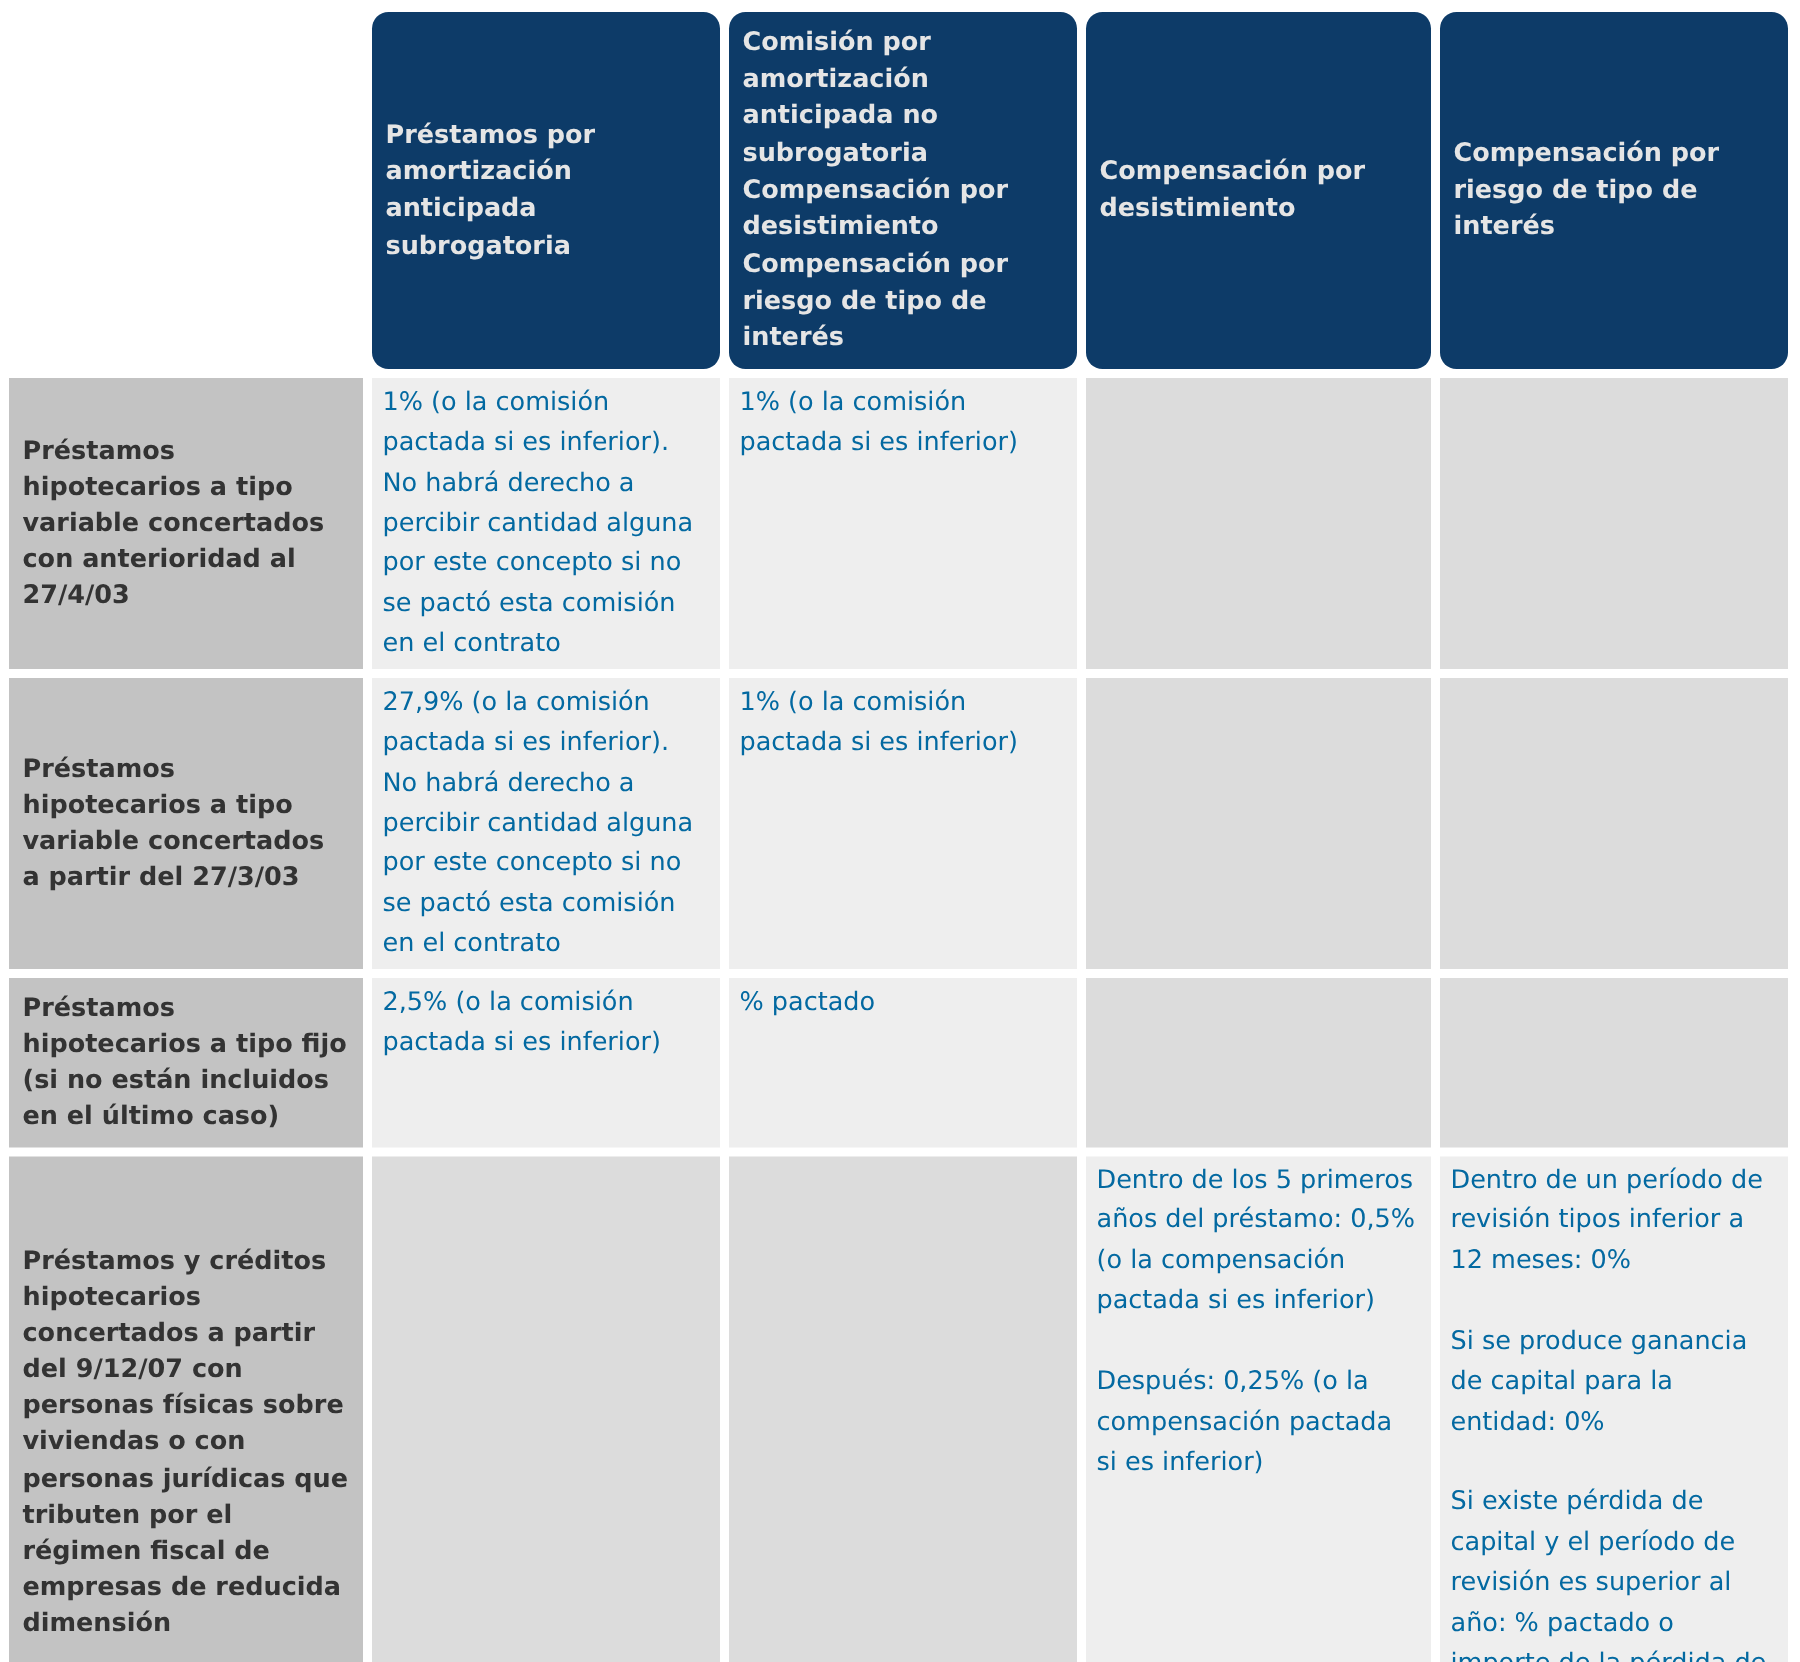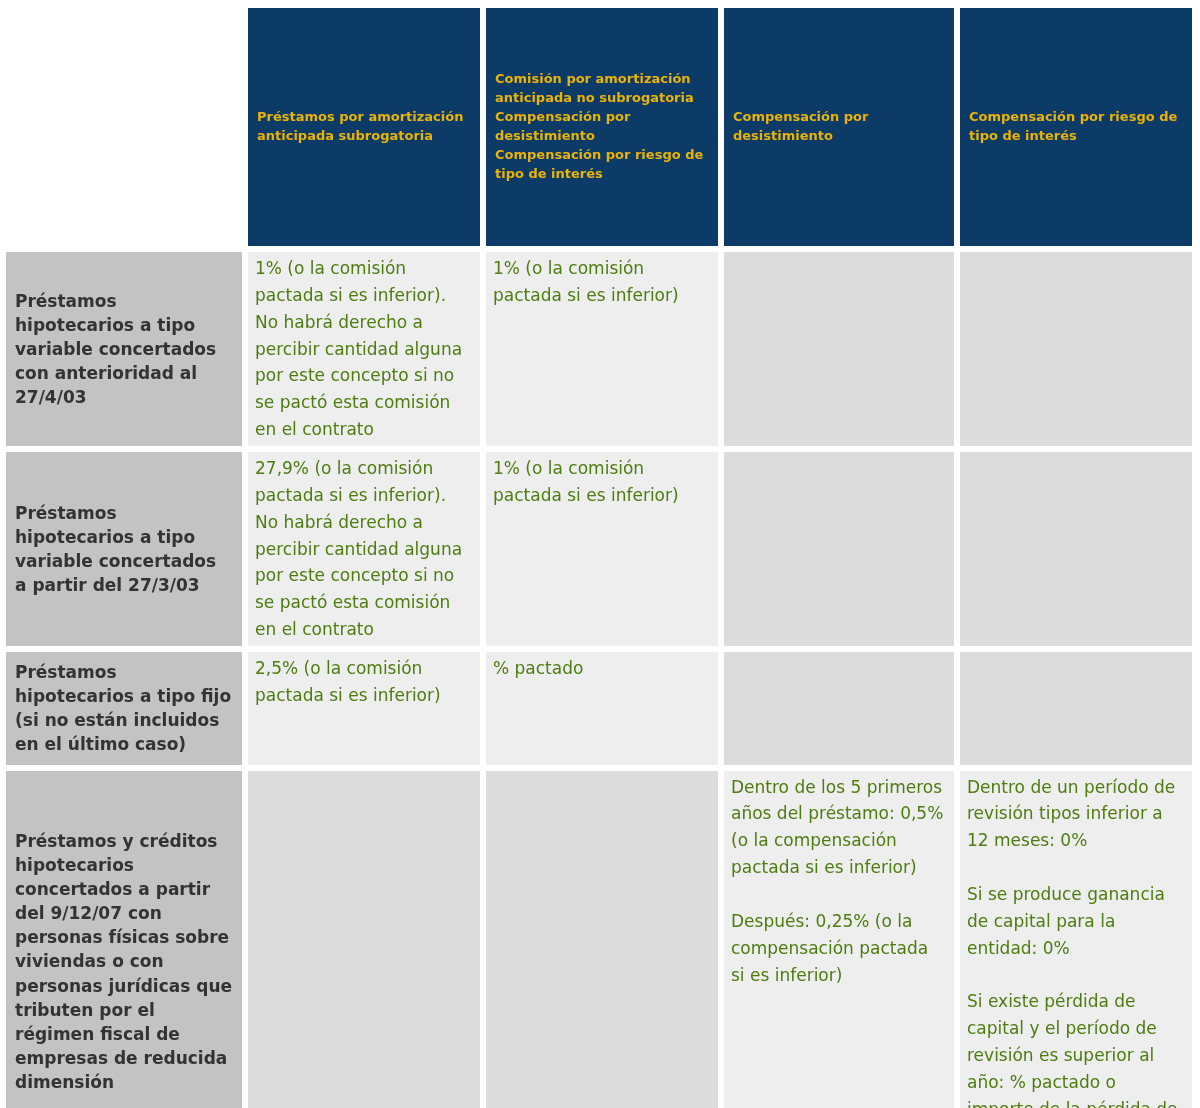--- a/index.html
+++ b/index.html
@@ -24,40 +24,41 @@
   table.fees th, table.fees td {
     box-sizing: border-box;
     overflow: hidden;
     text-align: left;
   }
   .corner {
     background: #ffffff;
   }
   .col-header {
     background: #0d3b68;
-    color: #eab308;
+    color: #e5e5e5;
     font-weight: bold;
-    font-size: 13px;
+    font-size: 17px;
     line-height: 1.45;
     vertical-align: middle;
     padding: 4px 9px;
     white-space: pre-line;
+    border-radius: 11px;
   }
   .row-header {
     background: #c3c3c3;
     color: #333333;
     font-weight: bold;
     font-size: 17px;
     line-height: 1.42;
     vertical-align: middle;
     padding: 8px 9px;
   }
   .body-cell {
     background: #eeeeee;
-    color: #4d7c0f;
+    color: #0369a1;
     font-size: 17px;
     line-height: 1.58;
     vertical-align: top;
     padding: 3px 7px;
     white-space: pre-line;
   }
   .body-cell.empty {
     background: #dcdcdc;
   }
   tr.header-row { height: 238px; }

